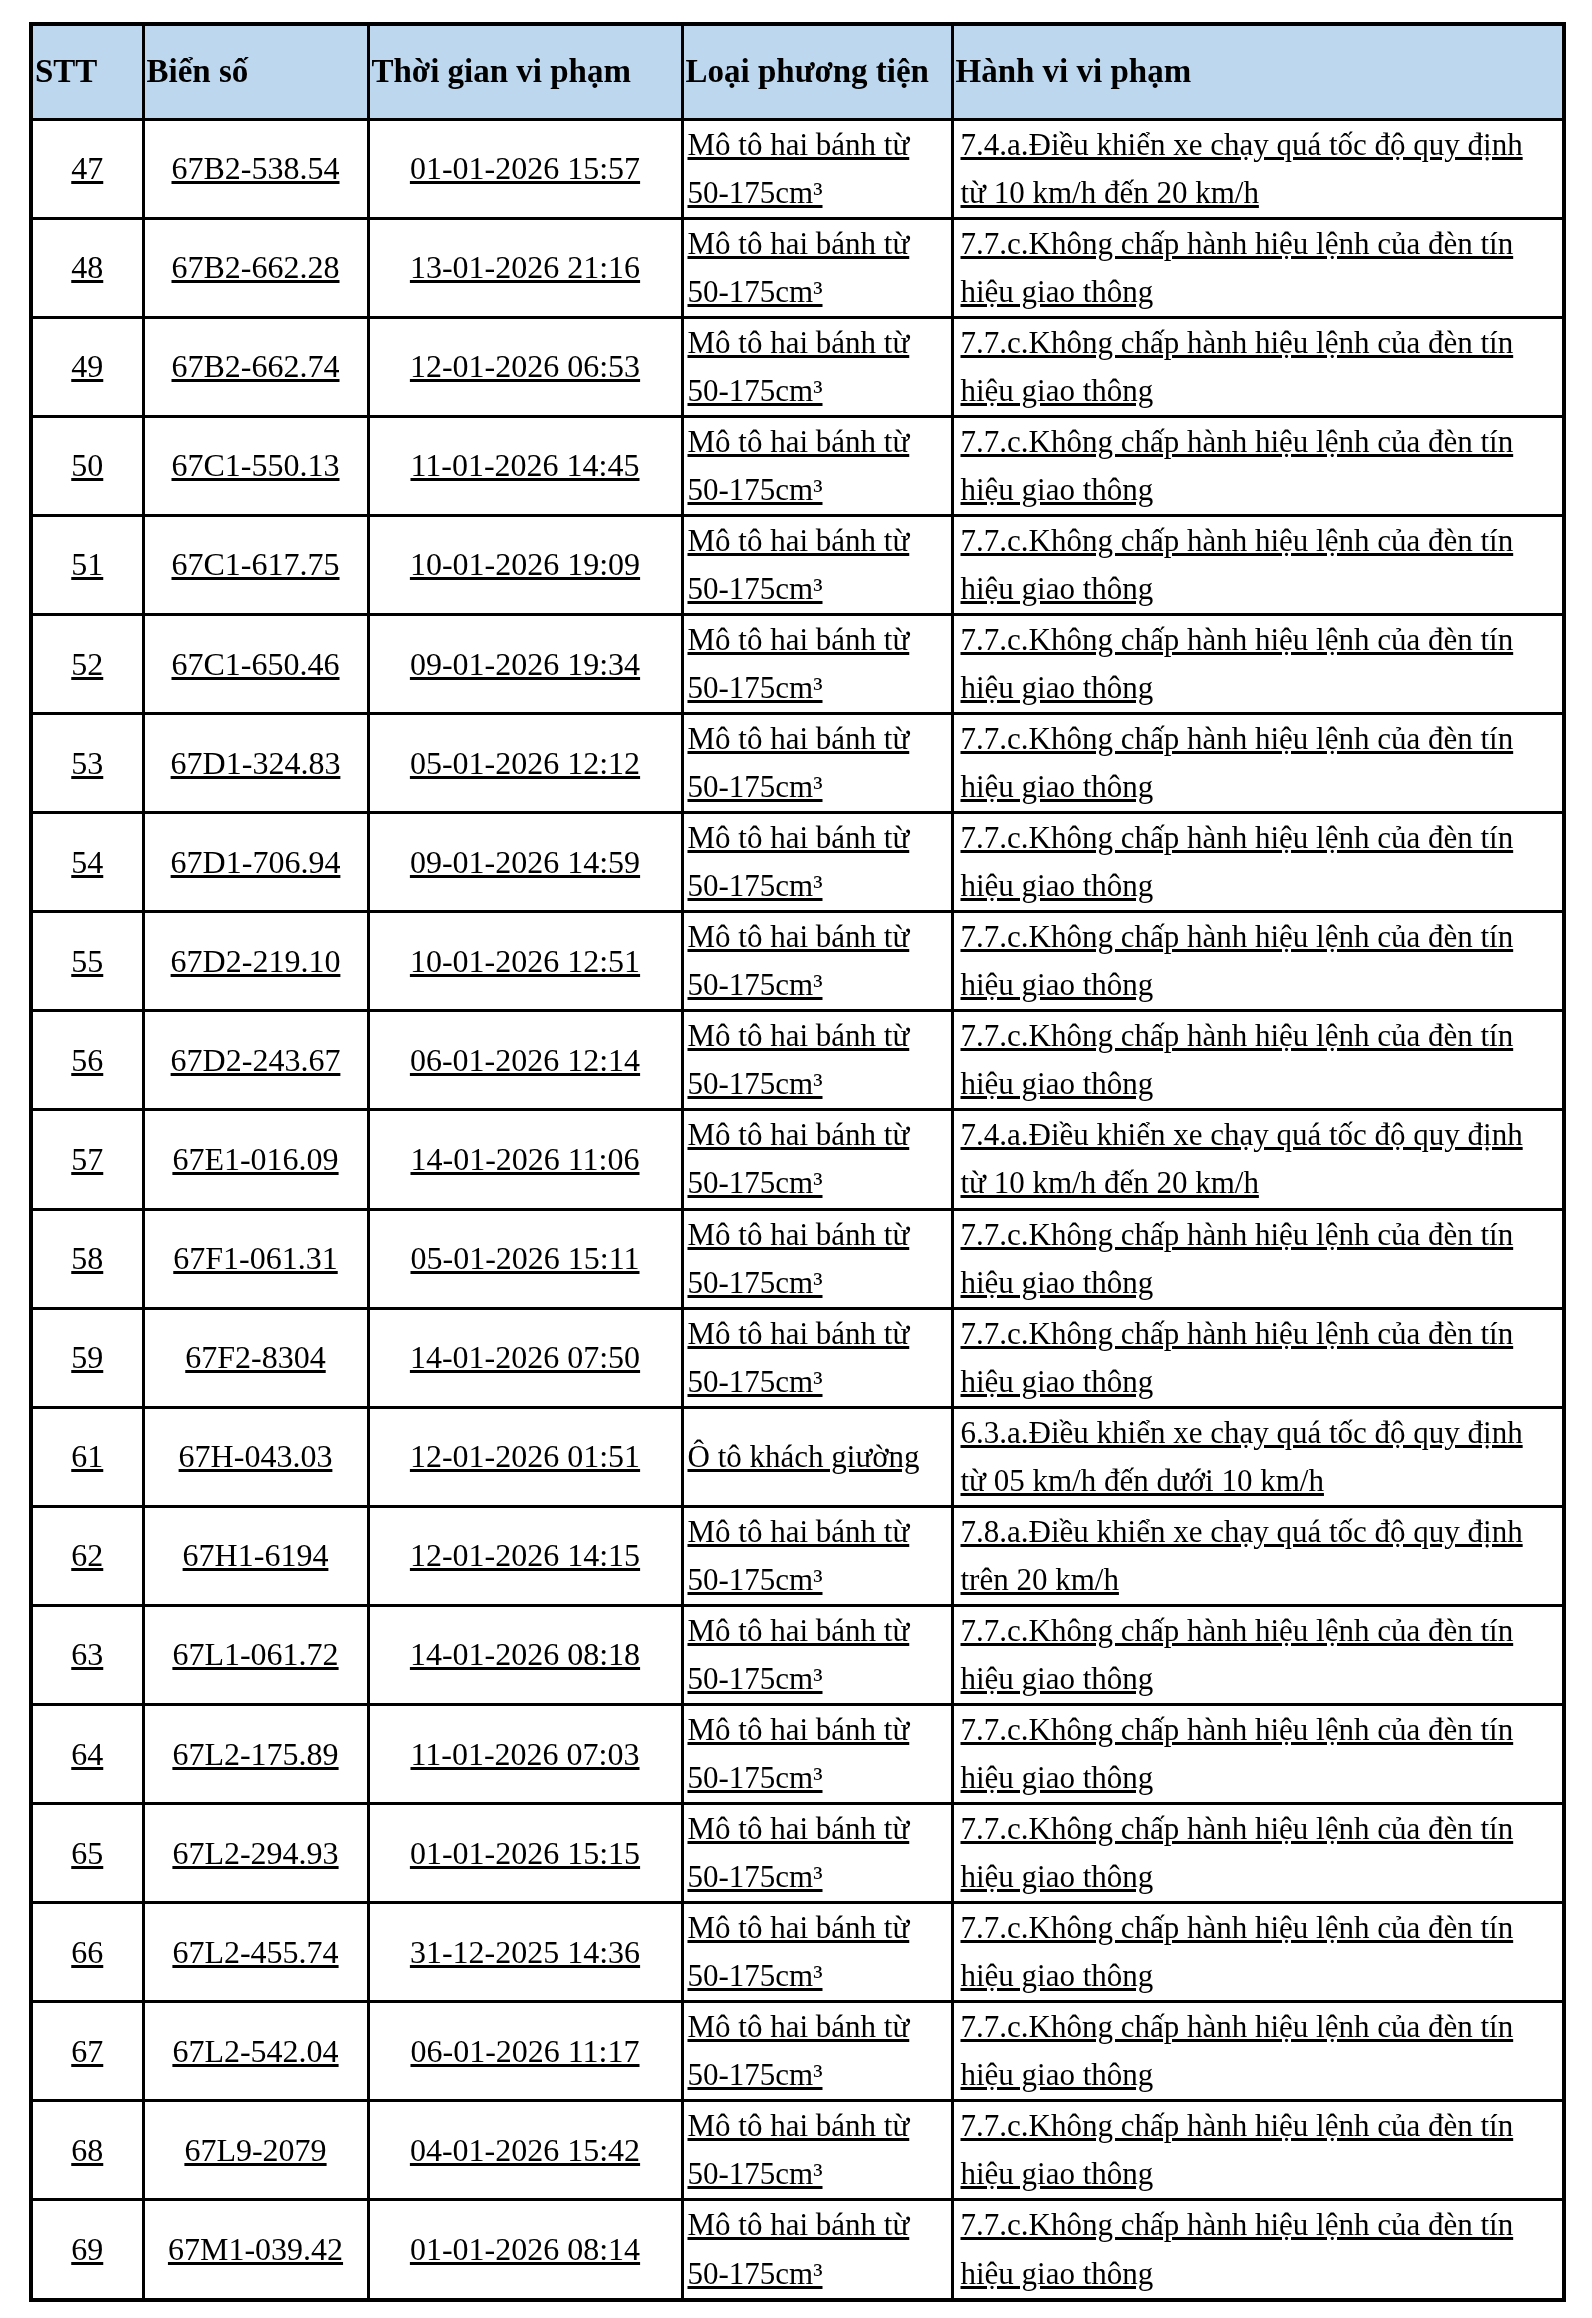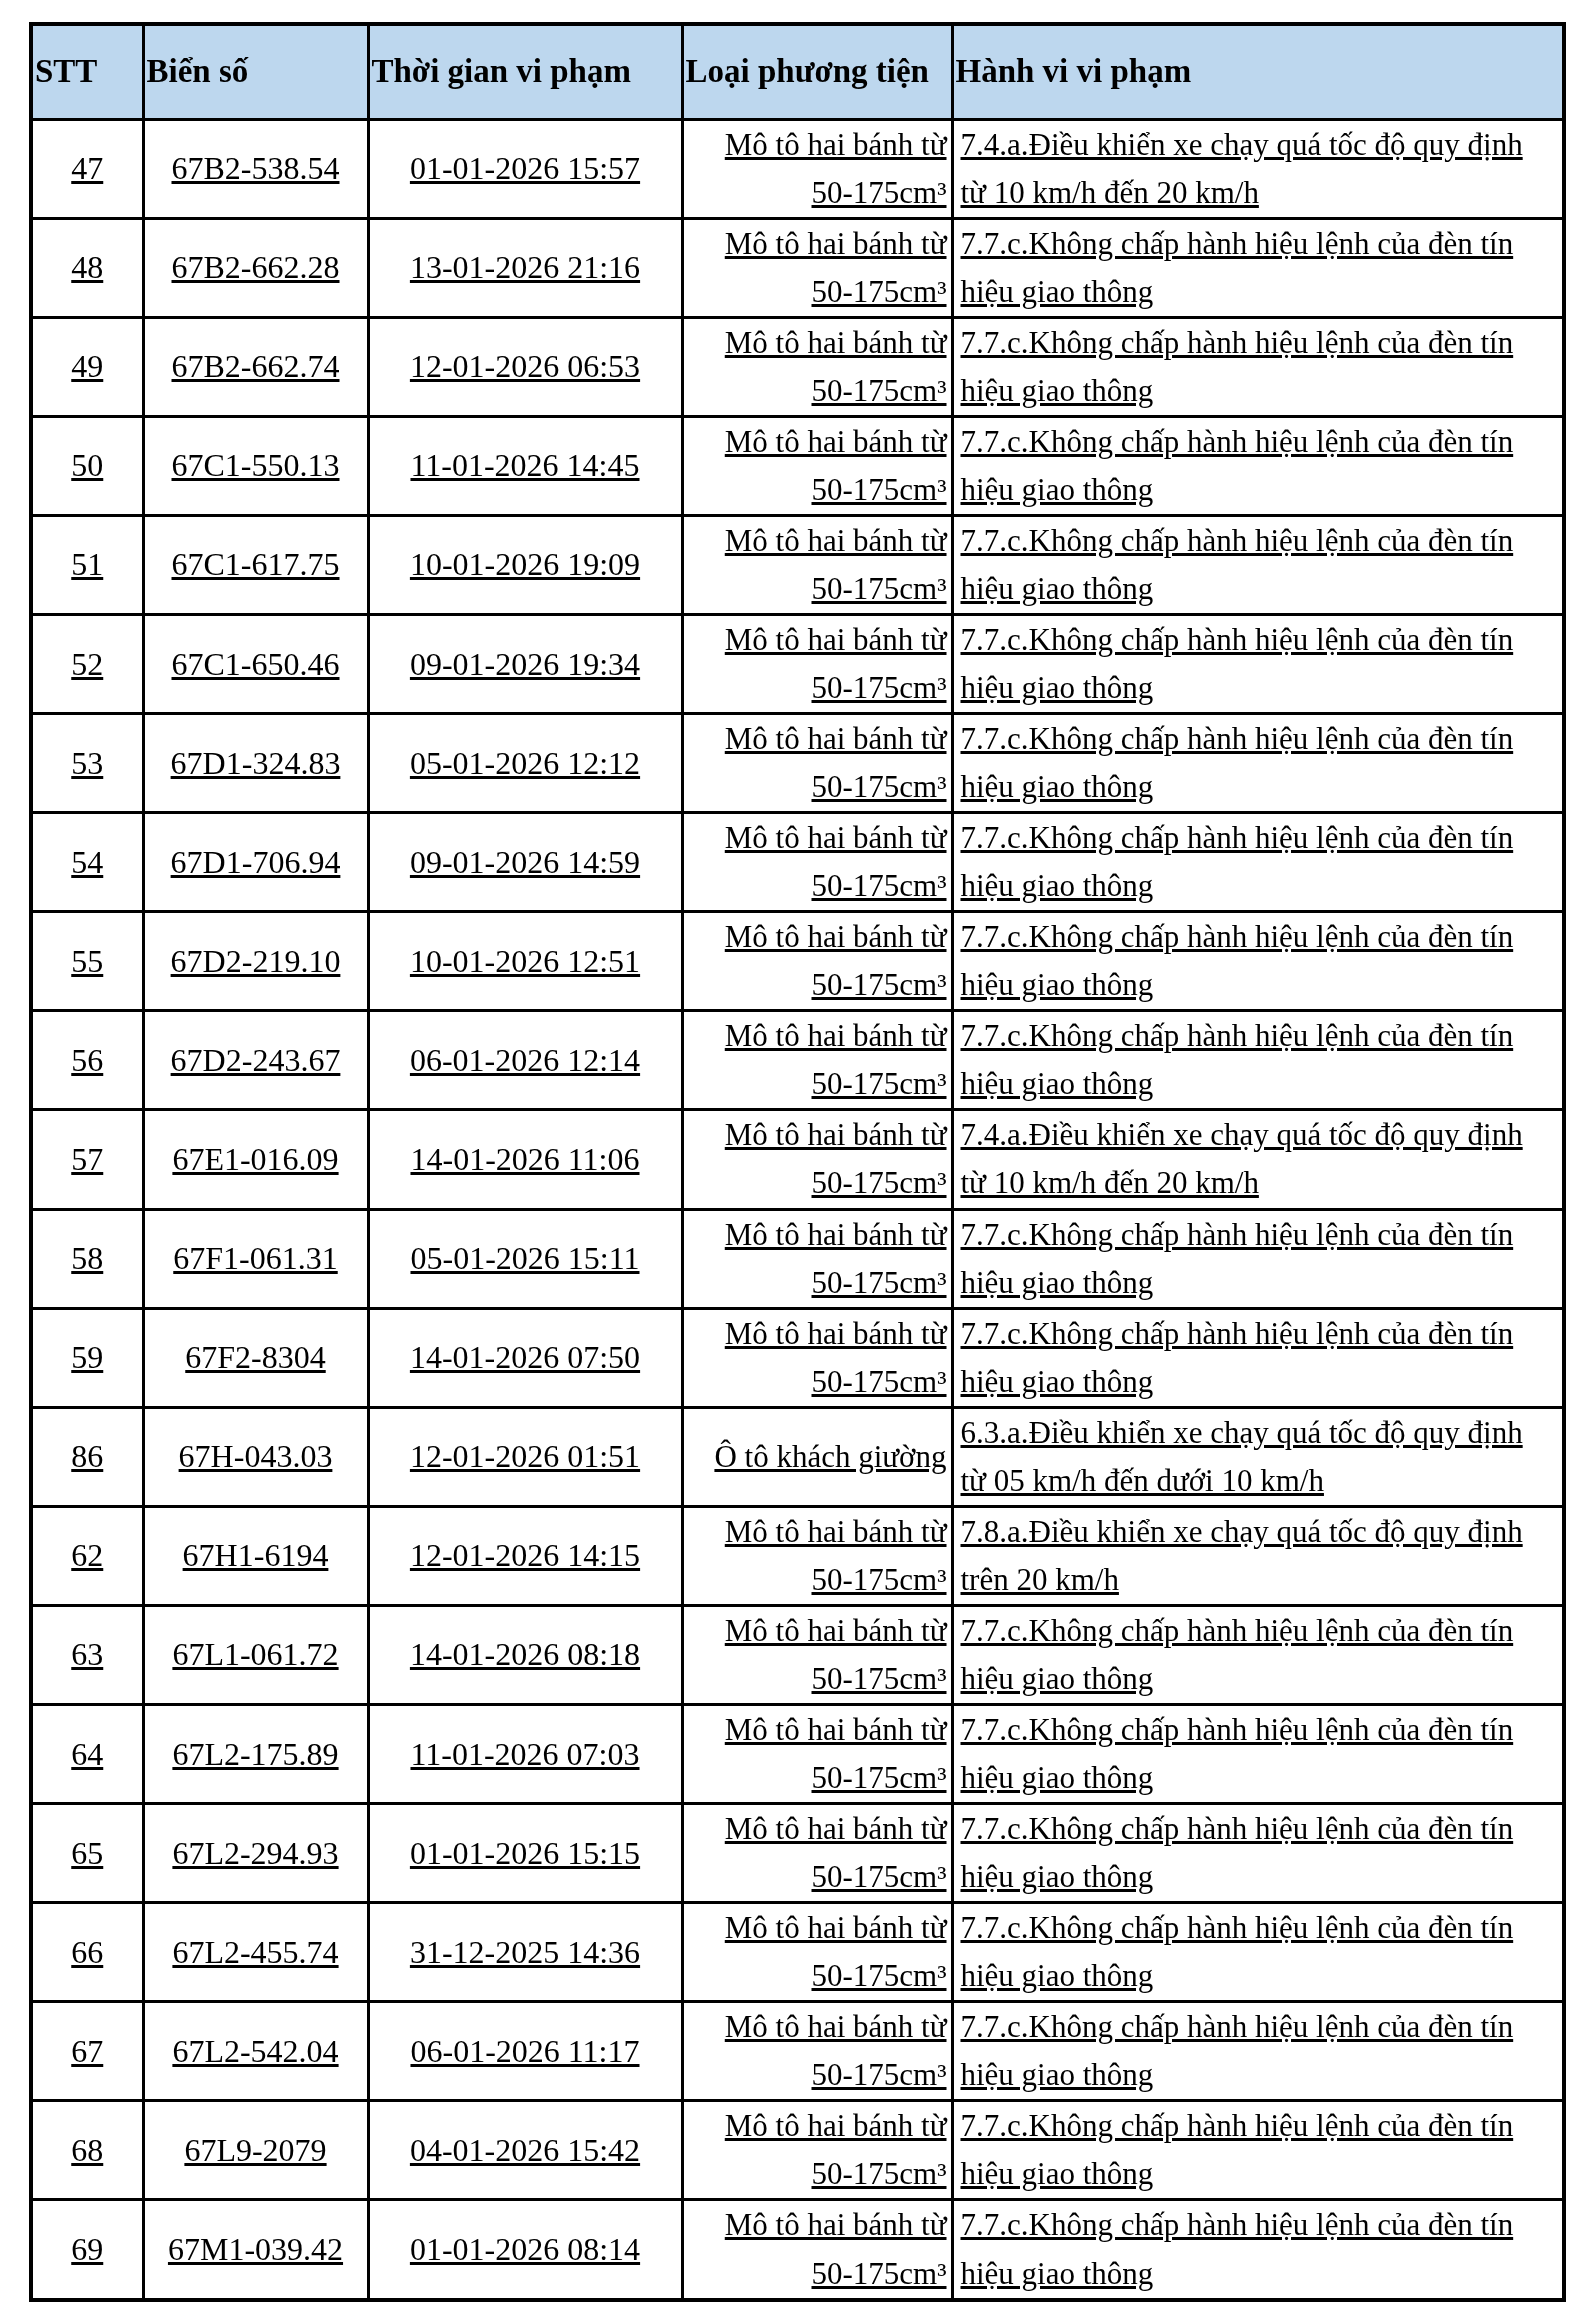--- a/index.html
+++ b/index.html
@@ -51,21 +51,21 @@
   }
   .col-stt      { width: 112px; }
   .col-plate    { width: 225px; }
   .col-time     { width: 314px; }
   .col-vehicle  { width: 270px; }
   .col-violation{ width: 612px; }
   td.cell-stt, td.cell-plate, td.cell-time {
     text-align: center;
   }
   td.cell-vehicle {
-    text-align: right;
+    text-align: left;
     white-space: pre-line;
     font-size: 31px;
     line-height: 1.55;
     padding: 0 4px;
   }
   td.cell-violation {
     text-align: left;
     white-space: pre-line;
     font-size: 31px;
     line-height: 1.55;
@@ -219,21 +219,21 @@
     <td class="cell-plate">67F2-8304</td>
     <td class="cell-time">14-01-2026 07:50</td>
     <td class="cell-vehicle">Mô tô hai bánh từ
 50-175cm³</td>
     <td class="cell-violation">7.7.c.Không chấp hành hiệu lệnh của đèn tín
 hiệu giao thông</td>
   </tr>
 
 
   <tr>
-    <td class="cell-stt">86</td>
+    <td class="cell-stt">61</td>
     <td class="cell-plate">67H-043.03</td>
     <td class="cell-time">12-01-2026 01:51</td>
     <td class="cell-vehicle">Ô tô khách giường</td>
     <td class="cell-violation">6.3.a.Điều khiển xe chạy quá tốc độ quy định
 từ 05 km/h đến dưới 10 km/h</td>
   </tr>
 
   <tr>
     <td class="cell-stt">62</td>
     <td class="cell-plate">67H1-6194</td>

